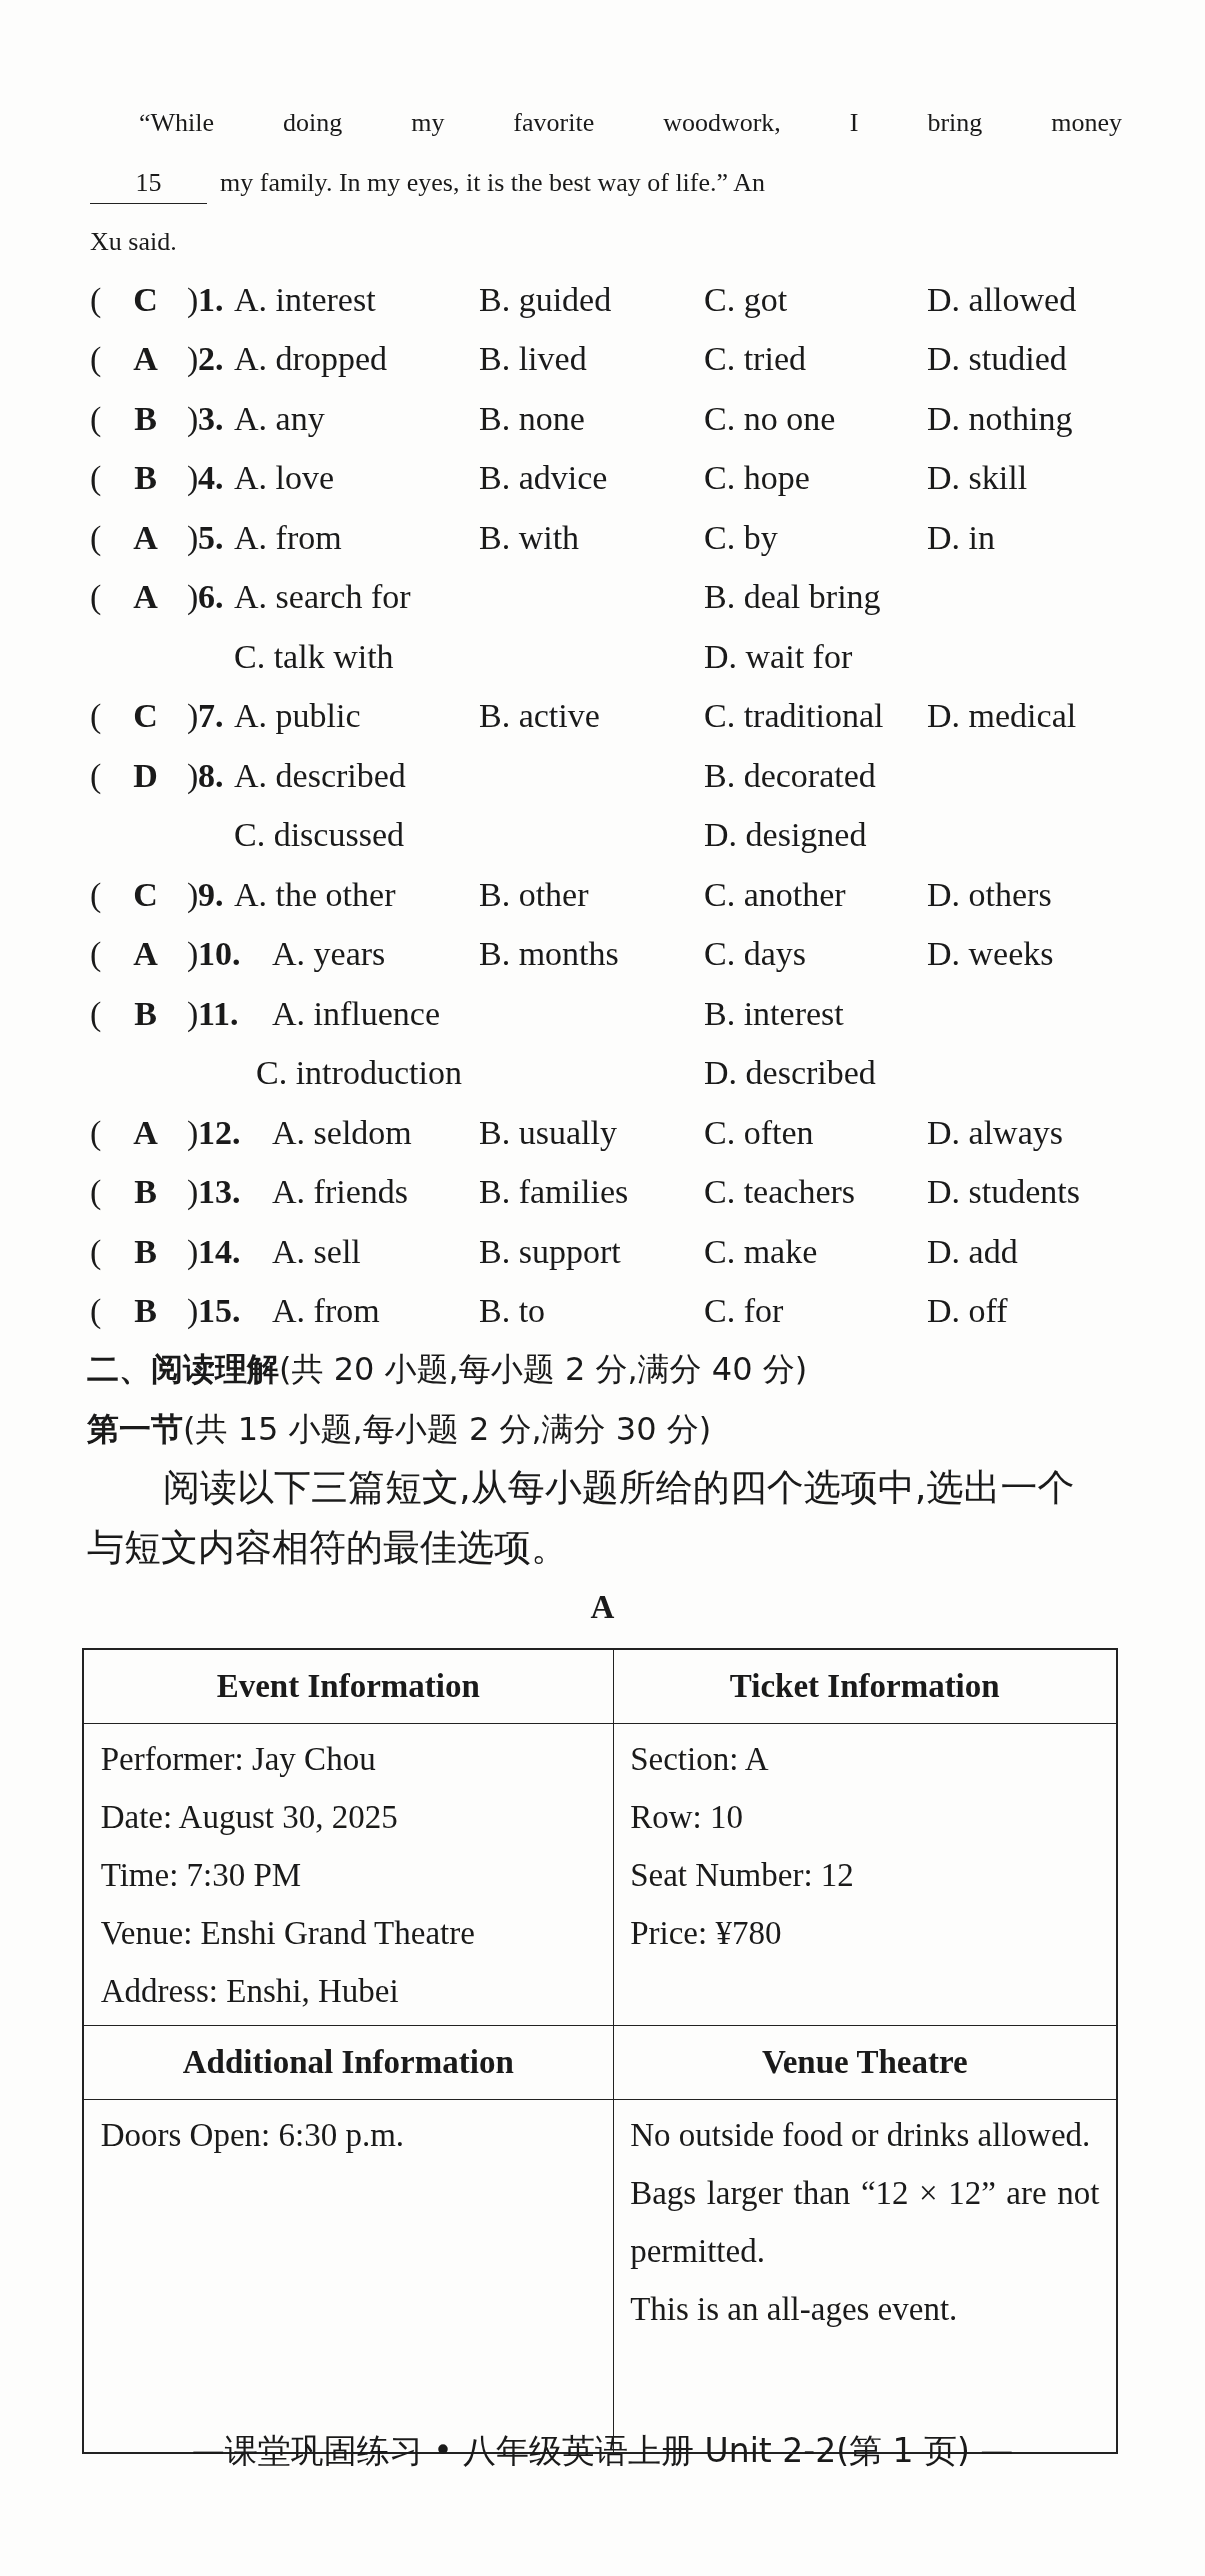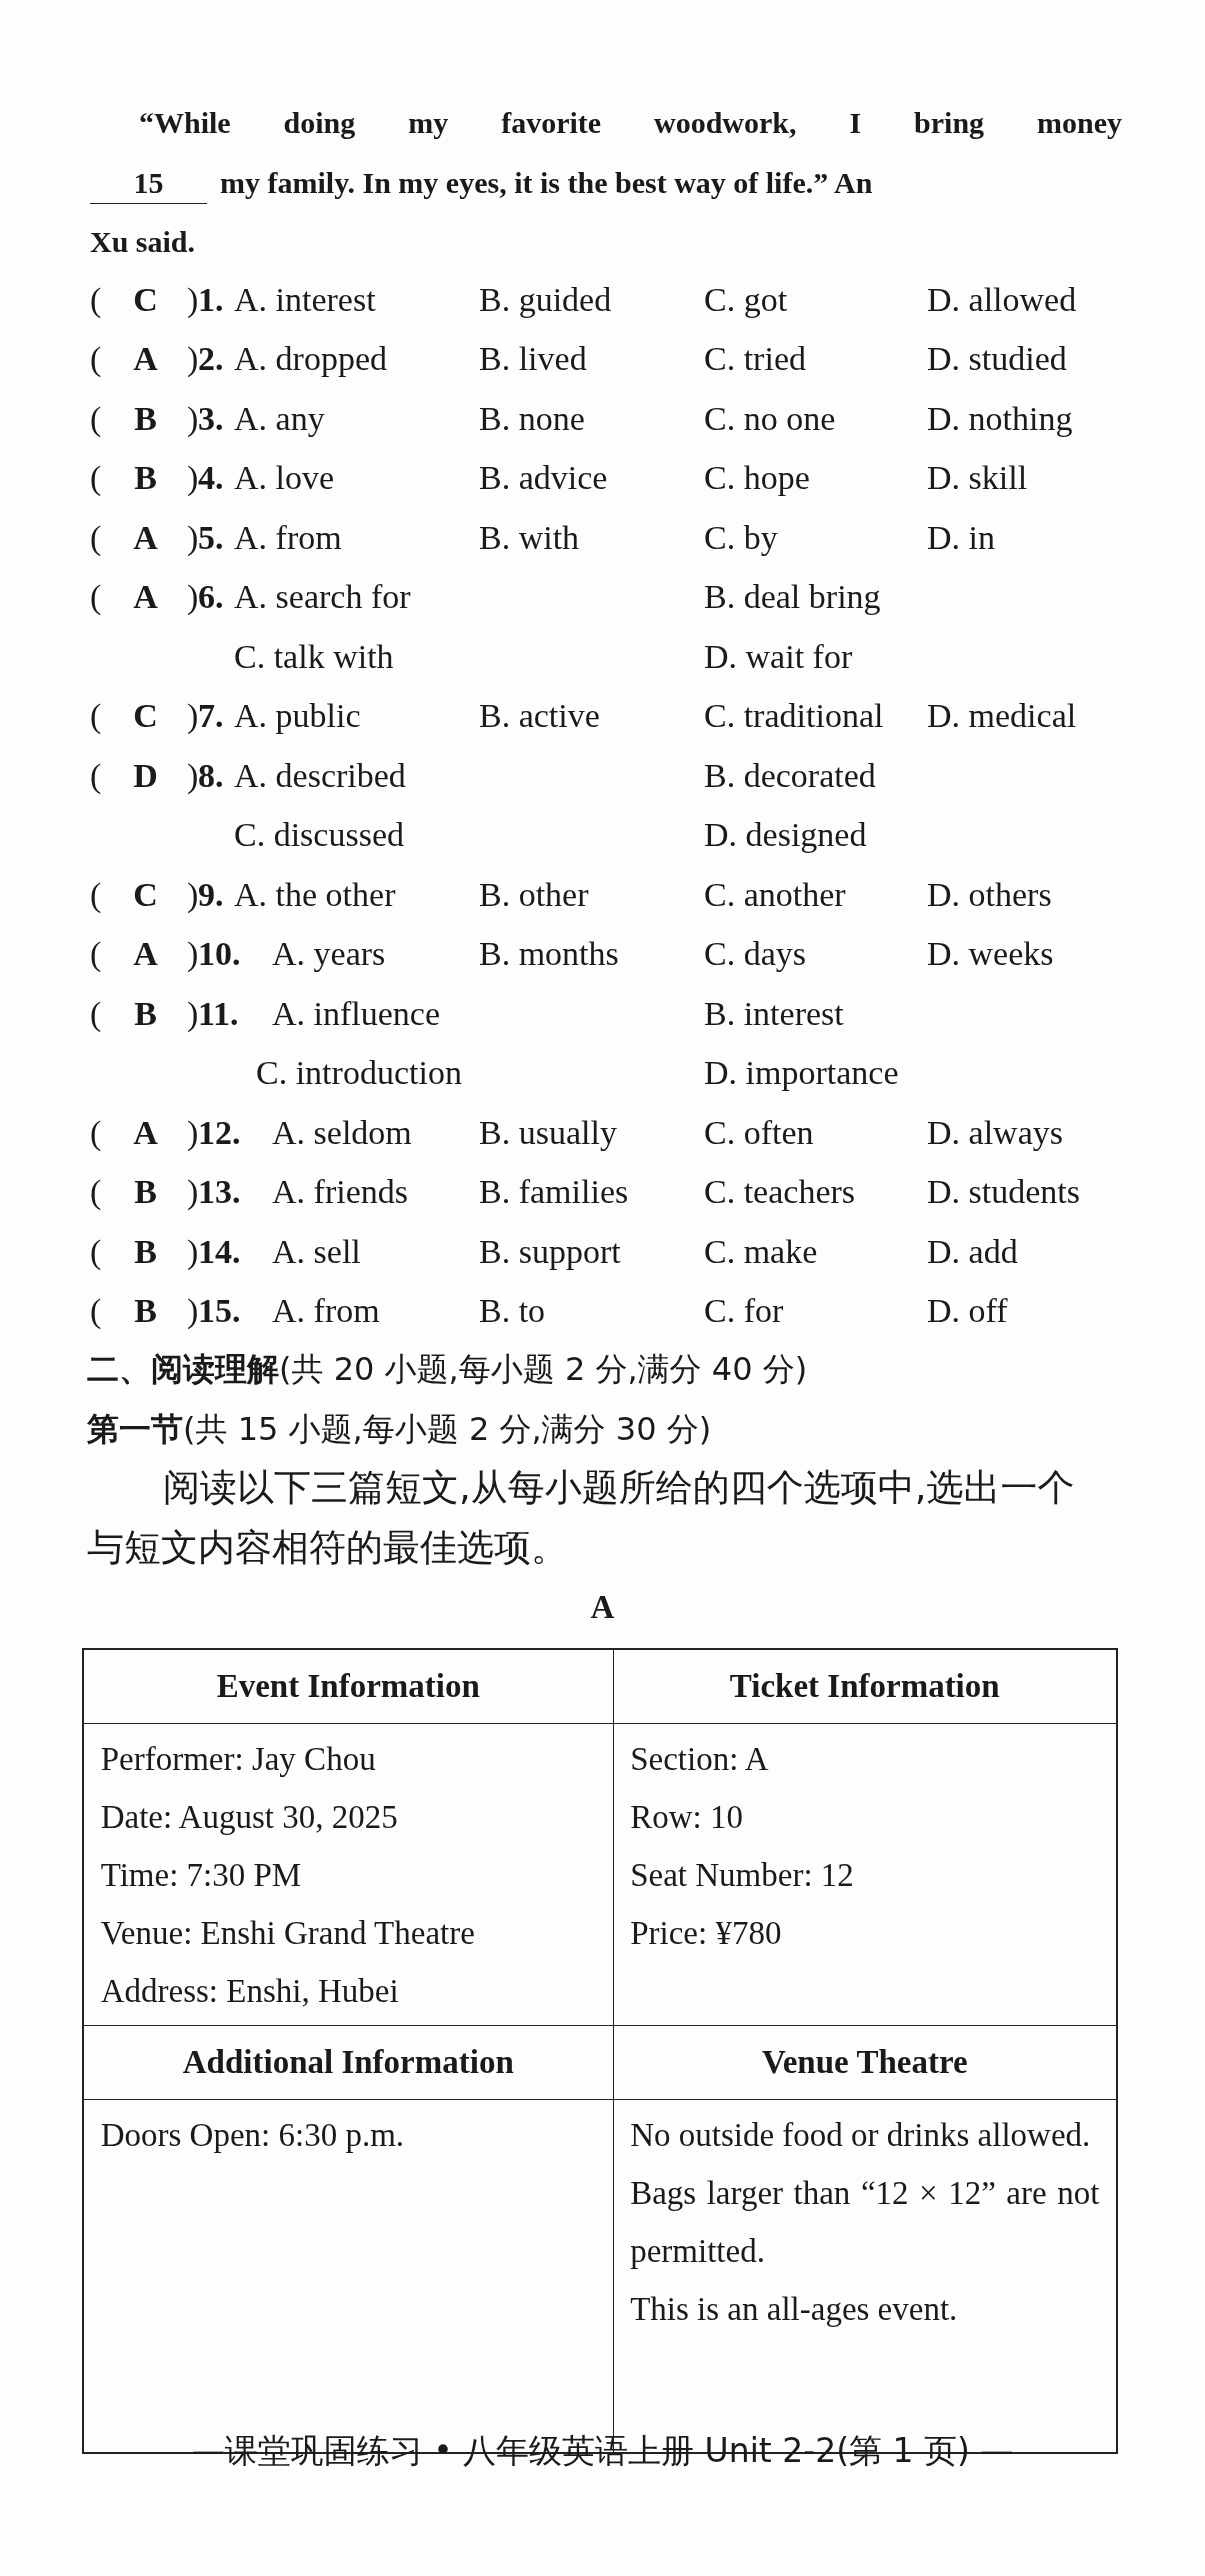--- a/index.html
+++ b/index.html
@@ -2,21 +2,21 @@
 <html style="font-size:15px"><head>
 <meta charset="utf-8">
 <style>
   html, body { margin:0; padding:0; }
   body {
     width:1205px; height:2576px; position:relative; overflow:hidden;
     background:#fdfdfc; color:#1a1a1a;
     font-family:"Liberation Serif","DejaVu Serif",serif;
   }
   .abs { position:absolute; white-space:nowrap; }
-  .para { font-size:30px; line-height:60px;font-weight:bold; }
+  .para { font-size:26px; line-height:60px; }
   .blank { display:inline-block; width:117px; border-bottom:1.9px solid #222; text-align:center; line-height:41px; margin-right:13px; }
   .row { position:absolute; left:90px; height:60px; font-size:34px; line-height:60px; }
   .paren { position:absolute; left:0; }
   .ans { position:absolute; left:37px; width:37px; text-align:center; font-weight:bold; }
   .rparen { position:absolute; left:97px; }
   .num { position:absolute; left:108px; font-weight:bold; }
   .opt { position:absolute; }
   .oA { left:144px; } .oA2 { left:174px;margin-left:8px; }
   .oB { left:389px; } .oC { left:614px; } .oD { left:837px; }
   .oCwrap { left:144px; } .oCwrap2 { left:166px; }
@@ -154,21 +154,21 @@
     <div class="row" style="top: 984px; width: 1032px;">
       <span class="paren">(</span>
       <span class="ans">B</span>
       <span class="rparen">)</span>
       <span class="num">11.</span>
       <span class="opt oA2">A. influence</span>
       <span class="opt oC">B. interest</span>
     </div>
     <div class="row" style="top: 1043px; width: 1032px;">
       <span class="opt oCwrap2">C. introduction</span>
-      <span class="opt oC">D. importance</span>
+      <span class="opt oC">D. described</span>
     </div>
     <div class="row" style="top: 1103px; width: 1032px;">
       <span class="paren">(</span>
       <span class="ans">A</span>
       <span class="rparen">)</span>
       <span class="num">12.</span>
       <span class="opt oA2">A. seldom</span>
       <span class="opt oB">B. usually</span>
       <span class="opt oC">C. often</span>
       <span class="opt oD">D. always</span>

